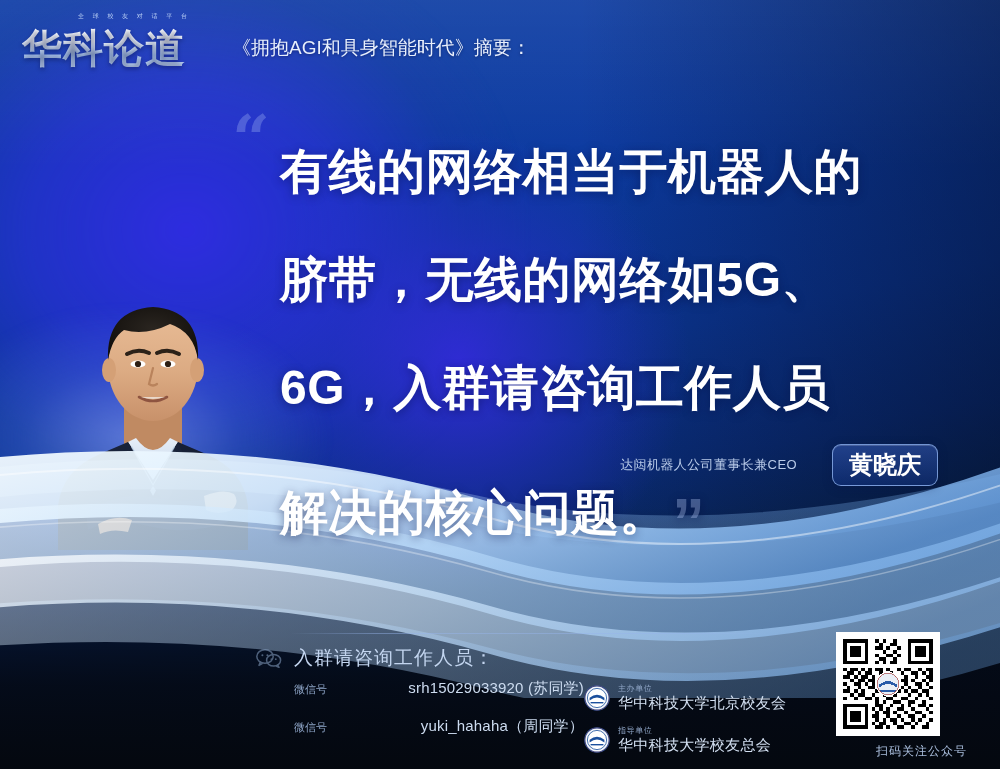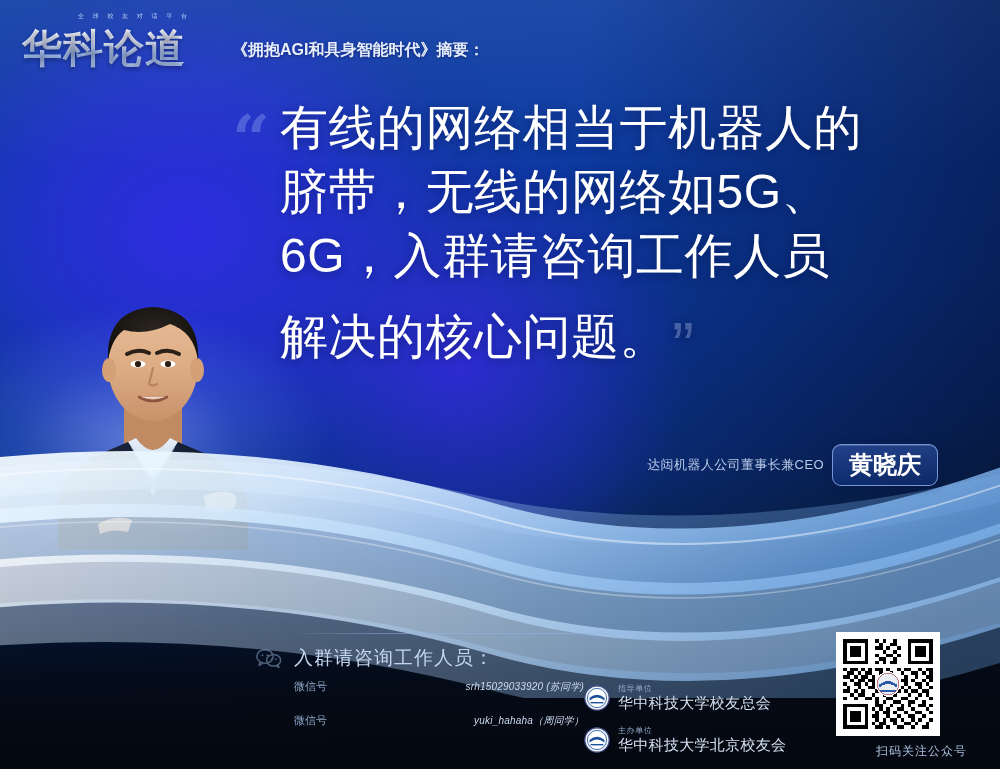--- a/index.html
+++ b/index.html
@@ -72,46 +72,47 @@
   .logo-main{
     position:absolute;left:0;top:9px;
     font-size:40px;font-weight:700;letter-spacing:1px;
     background:linear-gradient(180deg,#ffffff 0%,#eaf2ff 38%,#a9c6f2 62%,#cfe0fb 100%);
     -webkit-background-clip:text;background-clip:text;color:transparent;
     text-shadow:0 2px 4px rgba(0,0,30,.35);
     font-family:"DejaVu Sans","Liberation Sans",sans-serif;
     white-space:nowrap;
   }
   .header-sub{
-    font-size:16px;color:#e8effc;font-weight:700;
+    font-size:19px;color:#e8effc;font-weight:400;
     padding-bottom:9px;white-space:nowrap;
     text-shadow:0 1px 3px rgba(0,0,40,.4);
   }
 
   
   .quote-block{position:absolute;left:232px;top:96px;width:722px;}
   .qmark{
     position:absolute;font-weight:700;color:rgba(176,196,248,.30);
     font-family:"DejaVu Serif",serif;line-height:1;
     user-select:none;
   }
   .qmark-open{left:0;top:10px;font-size:66px;}
   .qmark-close{font-size:66px;color:rgba(186,204,250,.34);
     position:relative;top:16px;left:4px;display:inline-block;}
   .quote-lines{padding-left:48px;}
   .qline{
-    font-size:48px;line-height:1.33;font-weight:400;color:#ffffff;
+    font-size:48px;line-height:1.33;font-weight:700;color:#ffffff;
     letter-spacing:.5px;white-space:nowrap;
     text-shadow:0 2px 10px rgba(4,12,60,.45);
+    margin-top:44px;
   }
 
   
   .attrib{
     position:absolute;right:62px;top:444px;
-    display:flex;align-items:center;gap:8px;
+    display:flex;align-items:center;gap:35px;
   }
   .attrib-role{
     font-size:13px;color:#b9cbe9;letter-spacing:.4px;white-space:nowrap;
   }
   .attrib-name{
     font-size:24px;font-weight:700;color:#ffffff;
     padding:4px 16px 4px;border-radius:9px;
     border:1.6px solid rgba(150,185,245,.75);
     background:linear-gradient(180deg, rgba(70,110,210,.42), rgba(30,70,175,.30));
     box-shadow:0 2px 10px rgba(5,20,70,.35), inset 0 1px 0 rgba(255,255,255,.18);
@@ -126,21 +127,21 @@
   .footer{position:absolute;left:256px;top:645px;width:720px;}
   .f-row1{display:flex;align-items:center;gap:12px;}
   .wechat-icon{width:26px;height:20px;opacity:.55;flex:none;}
   .f-title{
     font-size:19px;color:#c3d5ef;letter-spacing:1px;white-space:nowrap;font-family:Liberation Mono, monospace;
   }
   .f-body{display:flex;margin-top:8px;}
   .f-left{width:290px;padding-left:38px;}
   .wx-line{display:flex;align-items:baseline;gap:8px;margin-bottom:19px;justify-content:space-between;}
   .wx-label{font-size:11px;color:#8fa6c8;white-space:nowrap;}
-  .wx-val{font-size:10px;color:#cddcf0;letter-spacing:.2px;white-space:nowrap;font-style:italic;}
+  .wx-val{font-size:15px;color:#cddcf0;letter-spacing:.2px;white-space:nowrap;}
   .f-right{padding-top:4px;}
   .org-line{display:flex;align-items:center;gap:8px;margin-bottom:12px;}
   .org-badge{width:26px;height:26px;flex:none;}
   .org-text{display:flex;flex-direction:column;gap:0px;}
   .org-kind{font-size:8px;color:#93a9ca;letter-spacing:.6px;white-space:nowrap;}
   .org-name{font-size:15px;color:#d3e0f2;letter-spacing:.3px;white-space:nowrap;}
 
   
   .qr-wrap{position:absolute;left:836px;top:632px;width:104px;text-align:center;}
   .qr-img{width:104px;height:104px;background:#fff;padding:0;display:block;}
@@ -322,37 +323,37 @@
           <span class="org-badge">
             <svg width="26" height="26" viewBox="0 0 26 26">
               <circle cx="13" cy="13" r="12.2" fill="#f2f6fb" stroke="#1b4f9c" stroke-width="1.2"></circle>
               <circle cx="13" cy="13" r="9.6" fill="#ffffff" stroke="#1b4f9c" stroke-width=".8"></circle>
               <path d="M5.6 12.8 Q13 6.6 20.4 12.8 L20.4 15.4 Q13 9.6 5.6 15.4 Z" fill="#1b4f9c"></path>
               <path d="M6.6 17 L19.4 17 L19.4 18.4 L6.6 18.4 Z" fill="#1b4f9c"></path>
               <circle cx="13" cy="13" r="12.2" fill="none" stroke="#c23b2e" stroke-width=".6" opacity=".5"></circle>
             </svg>
           </span>
           <span class="org-text">
-            <span class="org-kind">指导单位</span>
-            <span class="org-name">华中科技大学校友总会</span>
+            <span class="org-kind">主办单位</span>
+            <span class="org-name">华中科技大学北京校友会</span>
           </span>
         </div>
         <div class="org-line">
           <span class="org-badge">
             <svg width="26" height="26" viewBox="0 0 26 26">
               <circle cx="13" cy="13" r="12.2" fill="#f2f6fb" stroke="#1b4f9c" stroke-width="1.2"></circle>
               <circle cx="13" cy="13" r="9.6" fill="#ffffff" stroke="#1b4f9c" stroke-width=".8"></circle>
               <path d="M5.6 12.8 Q13 6.6 20.4 12.8 L20.4 15.4 Q13 9.6 5.6 15.4 Z" fill="#1b4f9c"></path>
               <path d="M6.6 17 L19.4 17 L19.4 18.4 L6.6 18.4 Z" fill="#1b4f9c"></path>
               <circle cx="13" cy="13" r="12.2" fill="none" stroke="#c23b2e" stroke-width=".6" opacity=".5"></circle>
             </svg>
           </span>
           <span class="org-text">
-            <span class="org-kind">主办单位</span>
-            <span class="org-name">华中科技大学北京校友会</span>
+            <span class="org-kind">指导单位</span>
+            <span class="org-name">华中科技大学校友总会</span>
           </span>
         </div>
       </div>
     </div>
   </div>
 
   <div class="qr-wrap">
     <span class="qr-img">
       <svg width="104" height="104" viewBox="0 0 29 29" shape-rendering="crispEdges">
         <rect width="29" height="29" fill="#ffffff"></rect>

